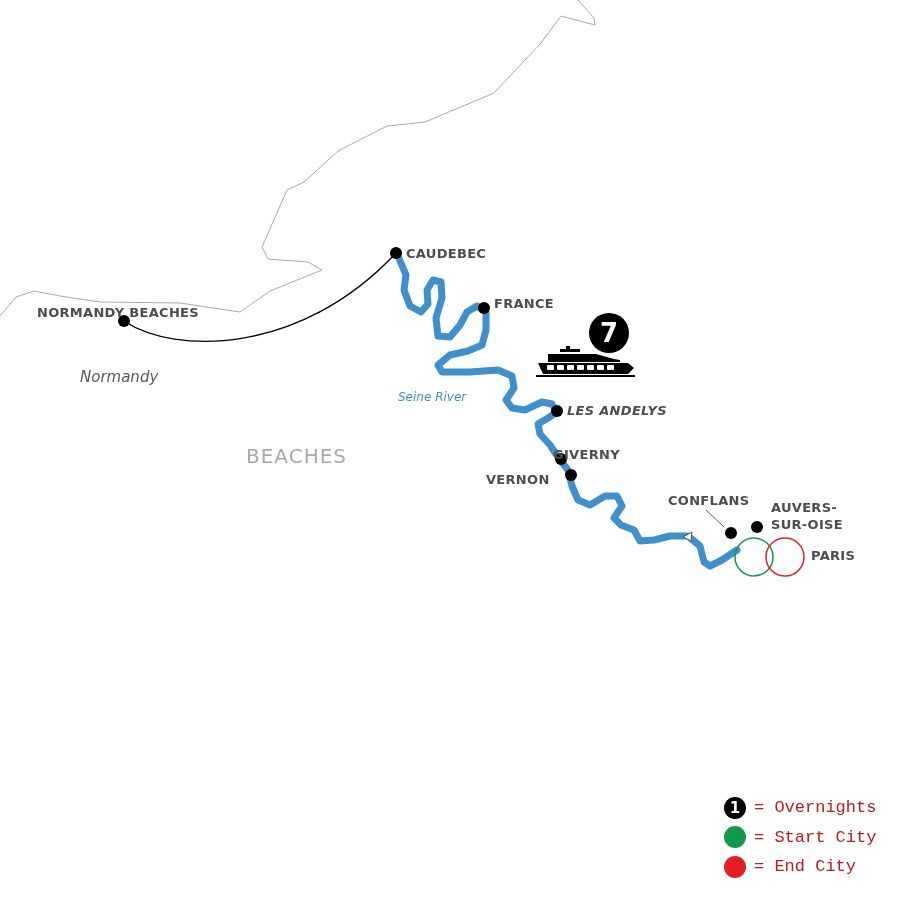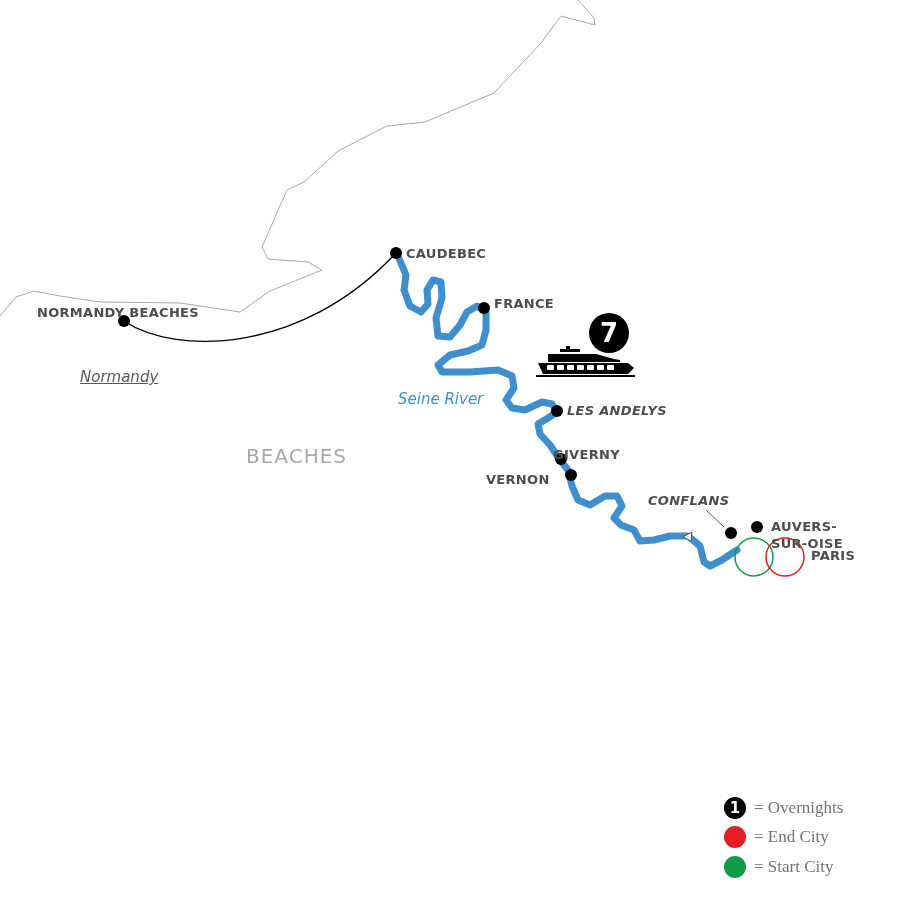--- a/index.html
+++ b/index.html
@@ -1,25 +1,25 @@
 <!DOCTYPE html>
 <html><head>
 <meta charset="utf-8">
 <style>
   html,body{margin:0;padding:0;background:#fff;}
   body{width:900px;height:900px;position:relative;overflow:hidden;font-family:"Liberation Sans",sans-serif;}
   svg.map{position:absolute;left:0;top:0;}
   .lbl{position:absolute;font-family:"DejaVu Sans",sans-serif;font-weight:bold;font-size:13px;color:#4d4d4f;white-space:nowrap;letter-spacing:0.3px;}
-  .region{position:absolute;font-family:"DejaVu Sans",sans-serif;font-style:italic;font-size:15px;color:#58595b;text-decoration:underline;}
-  .river{position:absolute;font-family:"DejaVu Sans",sans-serif;font-style:italic;font-size:15px;color:#3f8fcf;}
+  .region{position:absolute;font-family:"DejaVu Sans",sans-serif;font-style:italic;font-size:15px;color:#58595b;}
+  .river{position:absolute;font-family:"DejaVu Sans",sans-serif;font-style:italic;font-size:12px;color:#3f8fcf;}
   .country{position:absolute;font-family:"DejaVu Sans",sans-serif;font-size:20px;color:#a7a9ac;letter-spacing:1px;}
   .legend{position:absolute;left:724px;top:793px;}
   .legend-row{display:flex;align-items:center;height:29.5px;}
   .legend-dot{width:22px;height:22px;border-radius:50%;margin-right:8px;display:flex;align-items:center;justify-content:center;color:#fff;font-weight:bold;font-size:15px;font-family:"DejaVu Sans",sans-serif;}
-  .legend-text{font-family:Liberation Serif, serif;font-size:17px;color:#737373;}
+  .legend-text{font-family:Liberation Mono, monospace;font-size:17px;color:#b91c1c;}
   .badge{position:absolute;left:589px;top:313px;width:40px;height:40px;border-radius:50%;background:#000;color:#fff;font-family:"DejaVu Sans",sans-serif;font-weight:bold;font-size:26px;display:flex;align-items:center;justify-content:center;}
 </style>
 </head>
 <body>
 
 <svg class="map" width="900" height="900" viewBox="0 0 900 900">
 
   <path d="M0,316 L16,297 L34,291 L60,296 L100,302 L180,303 L240,312 L270,291 L322,270 L308,262 L268,259 L262,247 L287,190 L304,182 L338,151 L387,126 L425,122 L494,93 L541,43 L561,16 L595,25 L594,18 L578,0" fill="none" stroke="#a7a9ac" stroke-width="1"></path>
 
   <path d="M124,321 C175,355 300,355 395,254" fill="none" stroke="#000" stroke-width="1.4"></path>
@@ -61,37 +61,37 @@
 </svg>
 
 <div class="badge">7</div>
 
 <div class="lbl" style="left:37px;top:297px;margin-top:8px;">NORMANDY BEACHES</div>
 <div class="lbl" style="left:406px;top:246px;">CAUDEBEC</div>
 <div class="lbl" style="left:494px;top:296px;">FRANCE</div>
 <div class="lbl" style="left:567px;top:403px;font-style:italic;">LES ANDELYS</div>
 <div class="lbl" style="left:553px;top:447px;">GIVERNY</div>
 <div class="lbl" style="left:486px;top:472px;">VERNON</div>
-<div class="lbl" style="left:648px;top:493px;font-style:italic;">CONFLANS</div>
-<div class="lbl" style="left:771px;top:518px;line-height:17px;">
+<div class="lbl" style="left:668px;top:493px;">CONFLANS</div>
+<div class="lbl" style="left:771px;top:499px;line-height:17px;">
   <div>AUVERS-</div>
   <div>SUR-OISE</div>
 </div>
 <div class="lbl" style="left:811px;top:548px;">PARIS</div>
 
 <div class="region" style="left:80px;top:368px;">Normandy</div>
 <div class="river" style="left:398px;top:390px;">Seine River</div>
 <div class="country" style="left:246px;top:444px;">BEACHES</div>
 
 <div class="legend">
   <div class="legend-row">
     <div class="legend-dot" style="background:#000;">1</div>
     <span class="legend-text">= Overnights</span>
   </div>
   <div class="legend-row">
+    <div class="legend-dot" style="background:#12994a;"></div>
+    <span class="legend-text">= Start City</span>
+  </div>
+  <div class="legend-row">
     <div class="legend-dot" style="background:#e31e24;"></div>
     <span class="legend-text">= End City</span>
-  </div>
-  <div class="legend-row">
-    <div class="legend-dot" style="background:#12994a;"></div>
-    <span class="legend-text">= Start City</span>
   </div>
 </div>
 
 </body></html>

